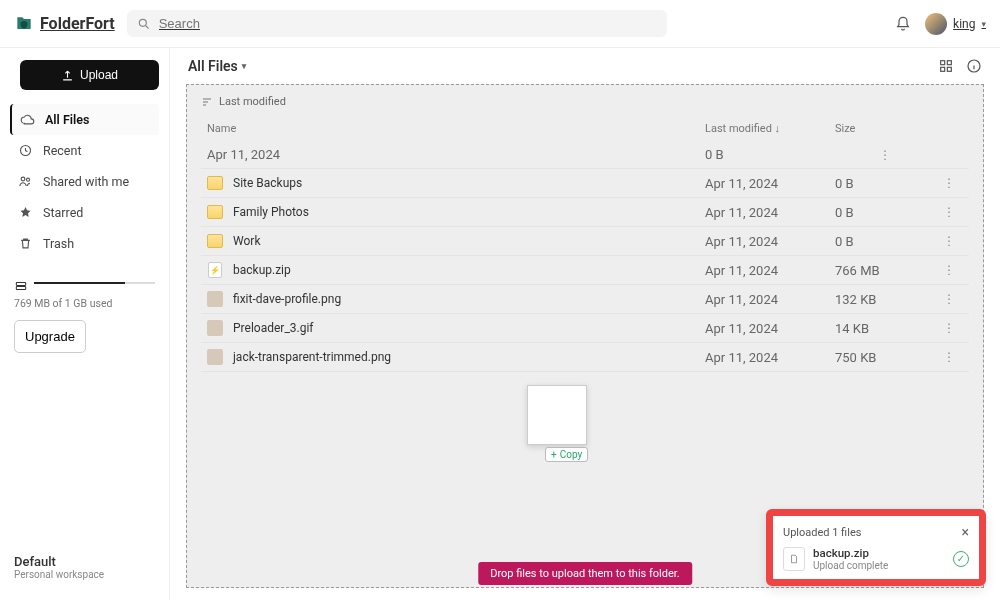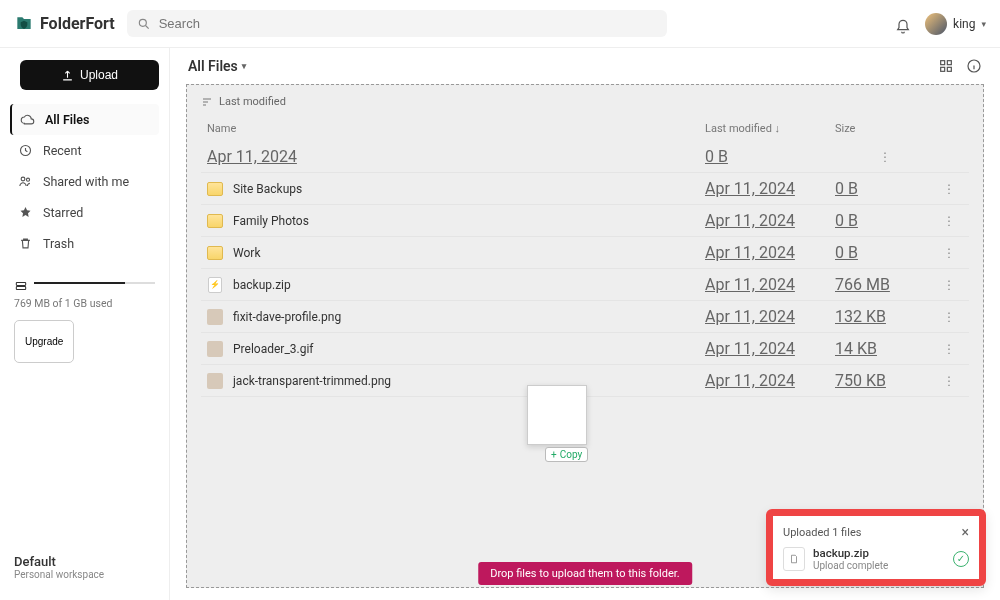--- a/index.html
+++ b/index.html
@@ -1,59 +1,59 @@
 <!DOCTYPE html>
 <html><head>
 <meta charset="utf-8">
 <style>
 * { margin: 0; padding: 0; box-sizing: border-box; }
 body { font-family: -apple-system, BlinkMacSystemFont, "Segoe UI", Roboto, sans-serif; font-size: 13px; color: #333; background: #fff; width: 1000px; height: 600px; overflow: hidden; }
-.header { display: flex; align-items: center; padding: 8px 14px; border-bottom: 1px solid #eee; height: 48px; gap: 12px; }
+.header { display: flex; align-items: center; padding: 8px 14px; border-bottom: 1px solid #eee; height: 48px; gap: 12px; text-decoration: underline; }
 .logo { display: flex; align-items: center; gap: 6px; font-weight: 700; font-size: 16px; }
 .logo svg { width: 20px; height: 20px; }
 .search-wrap { flex: 1; display: flex; align-items: center; background: #f4f4f4; border-radius: 6px; padding: 6px 10px; gap: 8px; max-width: 540px; }
 .search-wrap input { border: none; background: transparent; outline: none; font-size: 13px; flex: 1; }
-.header-icons { margin-left: auto; display: flex; align-items: flex-end; gap: 14px; }
+.header-icons { margin-left: auto; display: flex; align-items: center; gap: 14px; }
 .avatar { width: 22px; height: 22px; border-radius: 50%; background: linear-gradient(135deg,#f0c27b,#4a5568); }
 .user { display: flex; align-items: center; gap: 6px; font-size: 12px; }
 .caret-down { font-size: 9px; color: #666; }
 
 .body { display: flex; height: calc(600px - 48px); }
 .sidebar { width: 170px; border-right: 1px solid #eee; display: flex; flex-direction: column; padding: 12px 10px; }
 .upload-btn { background: #111; color: #fff; border: none; border-radius: 6px; padding: 8px 2px; font-size: 12px; display: flex; align-items: center; justify-content: center; gap: 6px; cursor: pointer; margin-bottom: 14px; margin-left: 10px; }
 .nav { list-style: none; }
 .nav li { display: flex; align-items: center; gap: 10px; padding: 8px 8px; border-radius: 4px; font-size: 12.5px; color: #444; cursor: pointer; }
 .nav li.active { font-weight: 600; color: #111; background: #fafafa; border-left: 2px solid #111; }
 .nav svg { width: 15px; height: 15px; color: #555; flex-shrink: 0; }
 .storage { margin-top: 20px; padding: 0 4px; }
 .storage-bar { height: 2px; background: #ddd; margin-bottom: 6px; position: relative; }
 .storage-bar::after { content: ""; position: absolute; left: 0; top: 0; height: 100%; width: 75%; background: #222; }
 .storage-label { font-size: 10.5px; color: #777; }
-.upgrade-btn { margin-top: 10px; border: 1px solid #ccc; background: #fff; font-size: 10px; padding: 15px 10px; border-radius: 5px; cursor: pointer; }
+.upgrade-btn { margin-top: 10px; border: 1px solid #ccc; background: #fff; font-size: 13px; padding: 8px 10px; border-radius: 5px; cursor: pointer; }
 .workspace { margin-top: auto; padding: 8px 4px; }
 .workspace .name { font-size: 13px; font-weight: 500; }
 .workspace .sub { font-size: 10px; color: #888; }
 
 .main { flex: 1; display: flex; flex-direction: column; position: relative; }
 .toolbar { display: flex; align-items: center; padding: 10px 18px; gap: 8px; }
 .crumb { font-weight: 600; font-size: 14px; display: flex; align-items: center; gap: 4px; cursor: pointer; }
 .toolbar-right { margin-left: auto; display: flex; gap: 12px; color: #555; }
 .toolbar-right svg { width: 16px; height: 16px; cursor: pointer; }
 
 .dropzone { margin: 0 16px 12px 16px; flex: 1; border: 1.5px dashed #999; background: #eeeeee; padding: 10px 14px; position: relative; overflow: hidden; }
 .sort-row { display: flex; align-items: center; gap: 6px; font-size: 11px; color: #666; margin-bottom: 8px; }
 .table-head, .row { display: grid; grid-template-columns: 1fr 130px 100px 28px; align-items: center; padding: 6px 6px; font-size: 12px; }
 .table-head { color: #777; font-size: 11px; }
 .row { border-bottom: 1px solid rgba(0,0,0,0.04); }
 .name-cell { display: flex; align-items: center; gap: 10px; }
 .icon-box { width: 16px; height: 16px; display: inline-flex; align-items: center; justify-content: center; }
 .folder-ic { width: 16px; height: 14px; background: linear-gradient(#ffe49a,#f8d56a); border-radius: 2px; border: 1px solid #e0b94f; }
 .file-ic { width: 14px; height: 16px; background: #fff; border: 1px solid #ccc; border-radius: 2px; display:flex; align-items:center; justify-content:center; font-size:8px; color:#c59a2a; }
 .thumb-ic { width: 16px; height: 16px; background: #d7c9b9; border-radius: 2px; }
-.col-date, .col-size { color: #666; font-size: 16px; text-decoration: underline; }
+.col-date, .col-size { color: #666; font-size: 13px; }
 .more { color: #888; cursor: pointer; text-align: center; }
 
 .drag-preview { position: absolute; left: 340px; top: 300px; width: 60px; height: 60px; background: #fff; border: 1px solid #ccc; box-shadow: 0 2px 6px rgba(0,0,0,0.15); }
 .copy-badge { position: absolute; left: 358px; top: 362px; background: #fff; border: 1px solid #bbb; font-size: 10px; padding: 1px 5px; border-radius: 3px; color: #2a6; display:flex; align-items:center; gap:3px; }
 .drop-hint { position: absolute; left: 50%; transform: translateX(-50%); bottom: 2px; background: #be185d; color: #fff; font-size: 11px; padding: 5px 12px; border-radius: 3px; }
 
 .toast { position: absolute; right: 14px; bottom: 14px; width: 220px; background: #fff; border: 7px solid #ef4444; border-radius: 6px; box-shadow: 0 4px 12px rgba(0,0,0,0.1); padding: 8px 10px; }
 .toast-head { display: flex; justify-content: space-between; align-items: center; font-size: 11px; color: #555; margin-bottom: 6px; }
 .toast-close { cursor: pointer; font-size: 14px; color: #666; }
 .toast-item { display: flex; align-items: center; gap: 8px; }

